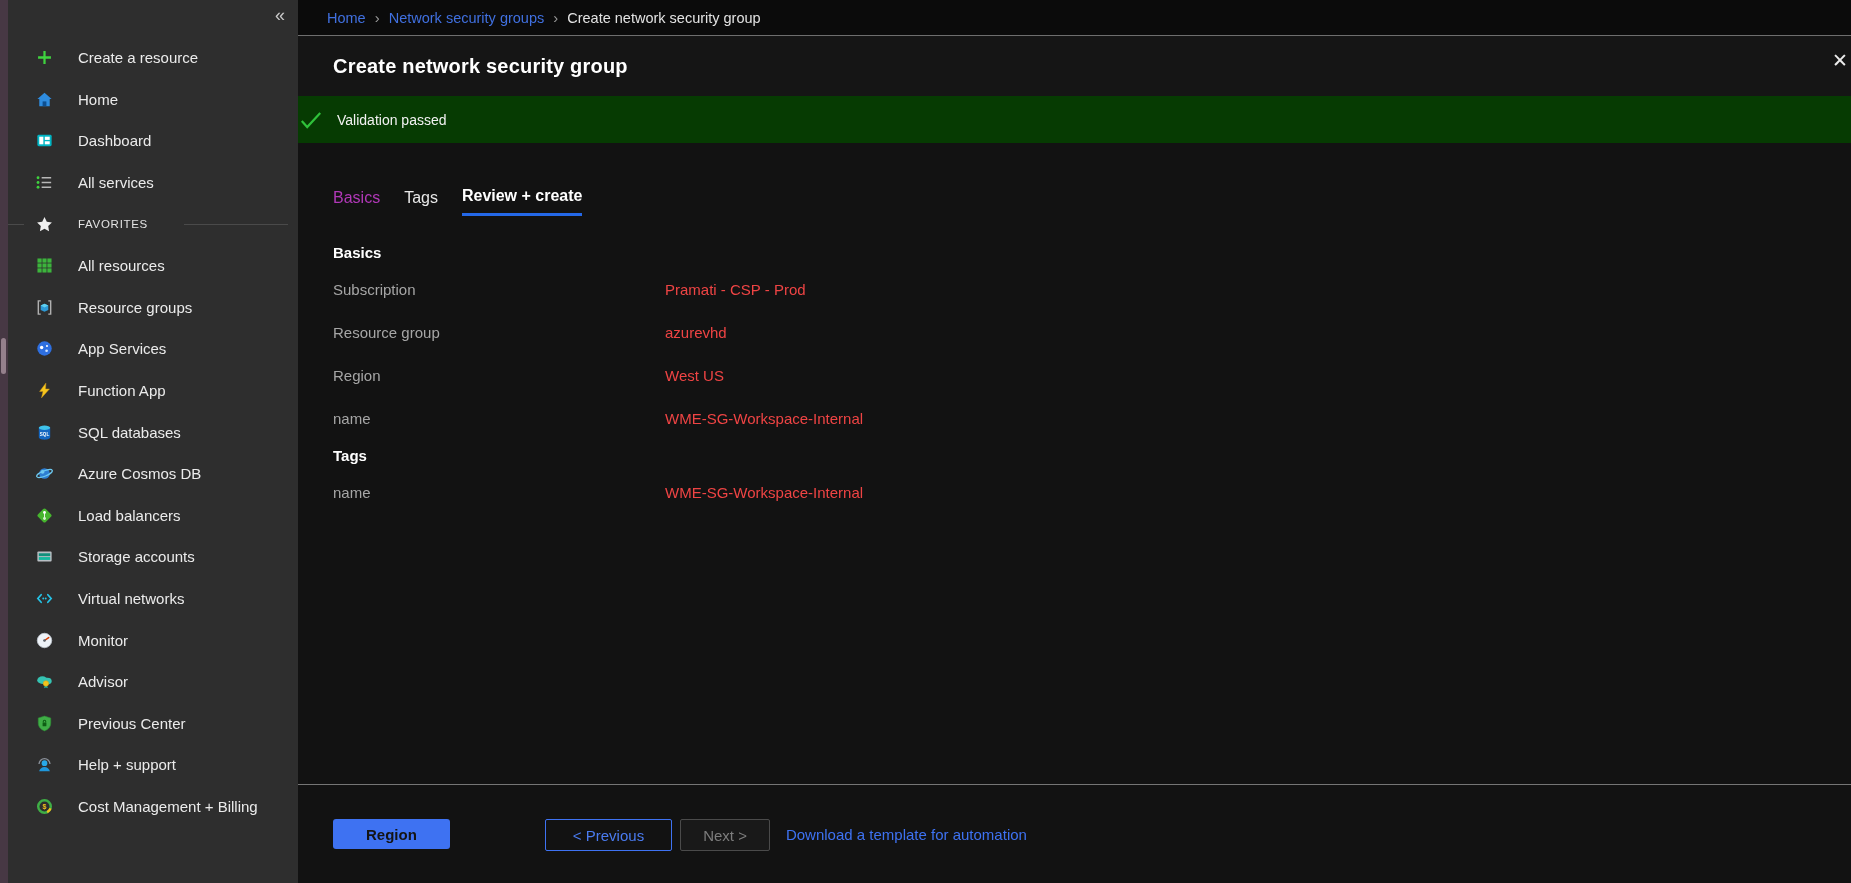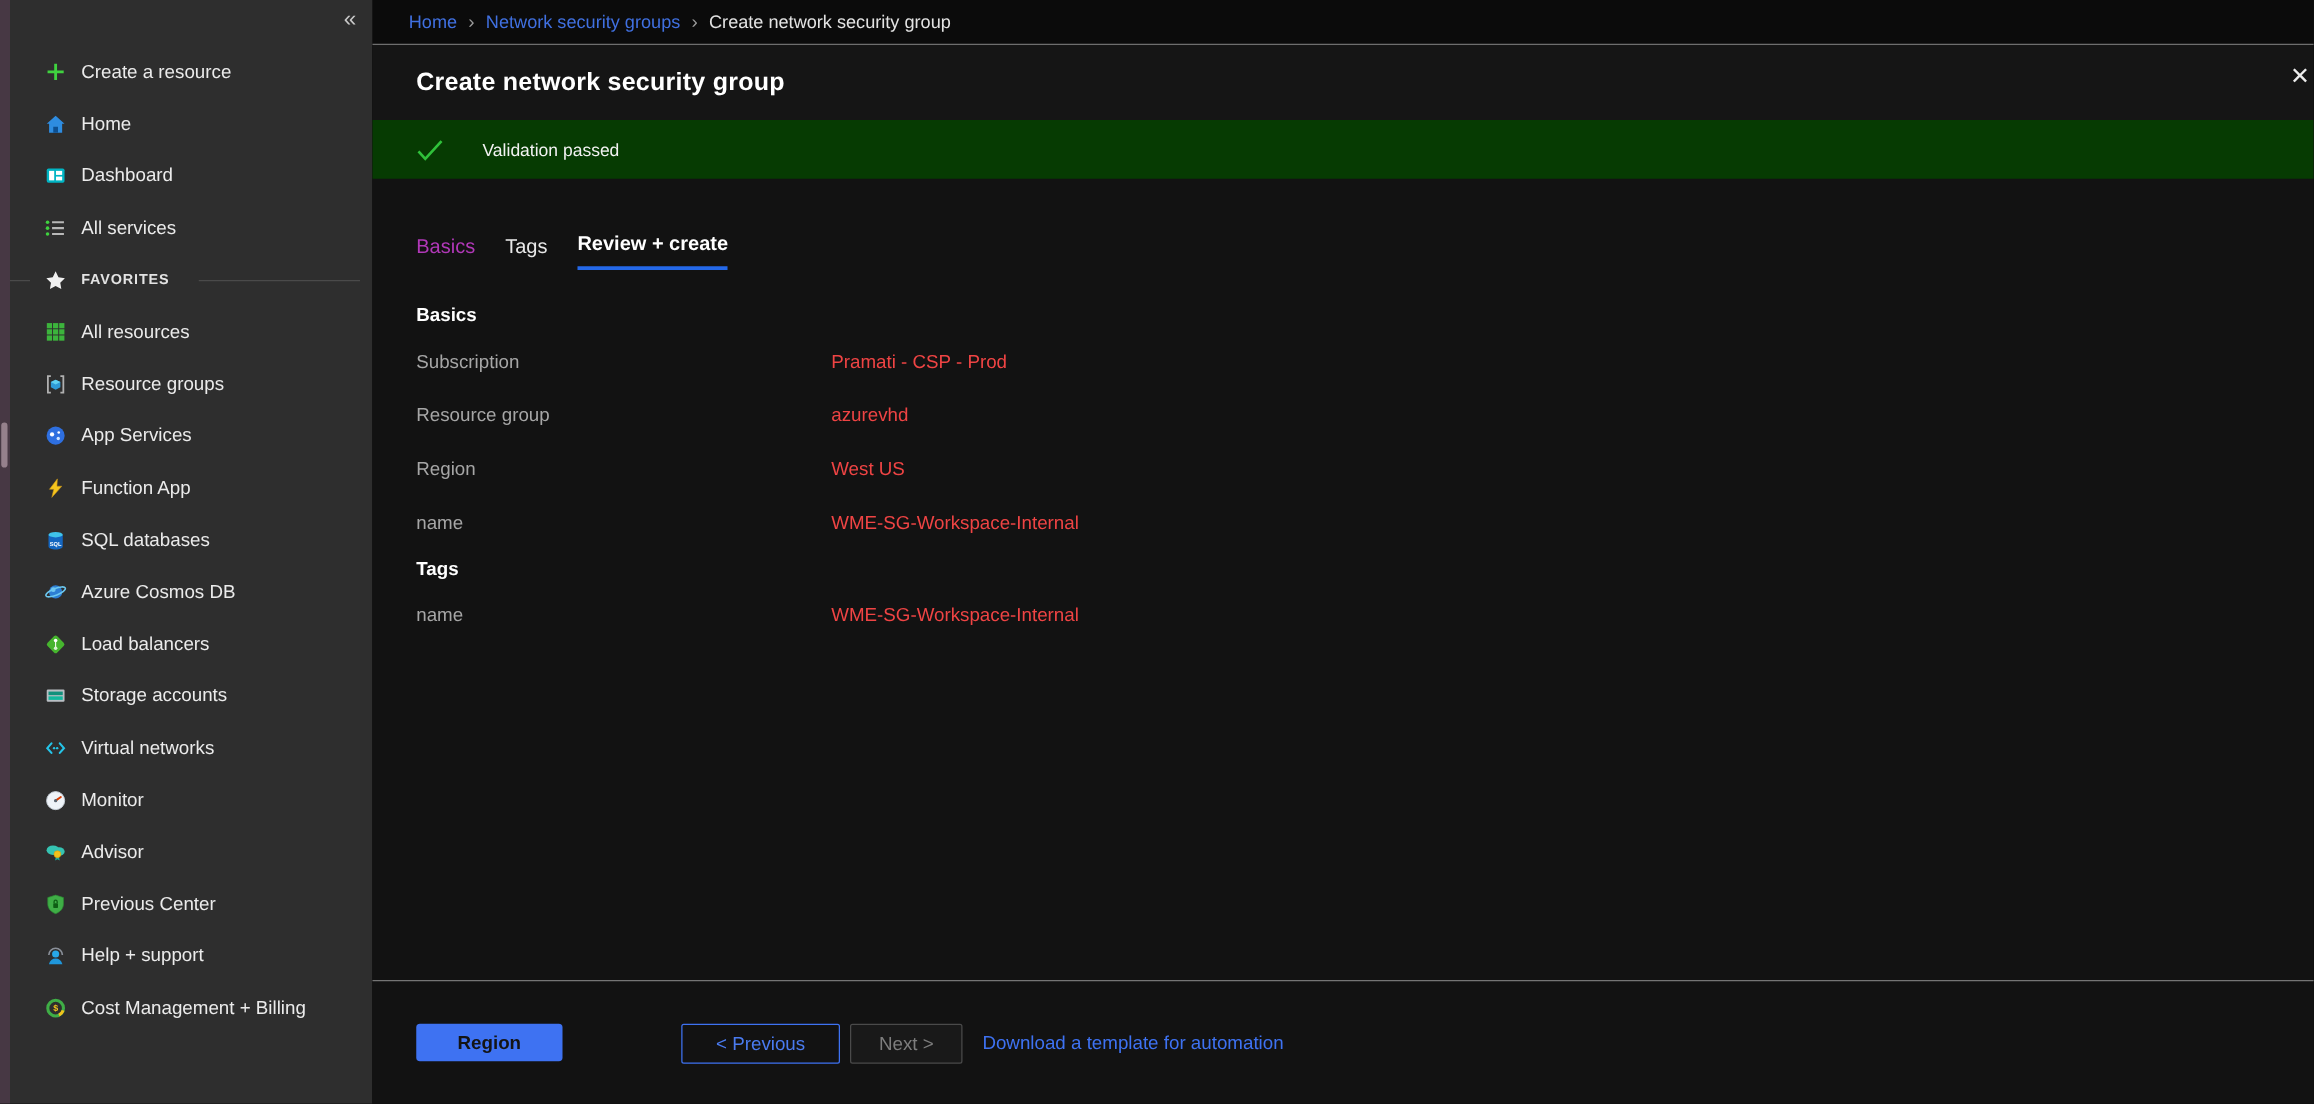--- a/index.html
+++ b/index.html
@@ -11,41 +11,41 @@
     position:relative;
   }
   
   .edge-strip { position:absolute; left:0; top:0; width:8px; height:883px; background:#473844; }
   .edge-thumb { position:absolute; left:1px; top:338px; width:5px; height:36px; background:#95808c; border-radius:3px; }
 
   
   .sidebar { position:absolute; left:8px; top:0; width:290px; height:883px; background:#2e2e2e; }
   .collapse { position:absolute; top:5px; right:13px; font-size:18px; color:#c9c9c9; cursor:pointer; }
   .nav { position:absolute; top:37px; left:0; right:0; list-style:none; }
-  .nav-item { height:41.6px; display:flex; align-items:center; padding-left:26px; gap:11px;
+  .nav-item { height:41.6px; display:flex; align-items:center; padding-left:26px; gap:24px;
               color:#ebebeb; font-size:15px; cursor:pointer; white-space:nowrap; }
   .nav-item .ic { width:20px; height:20px; flex:0 0 20px; display:flex; align-items:center; justify-content:center; }
   .fav-row { cursor:default; position:relative; }
-  .fav-label { color:#e3e3e3; font-size:11.5px; font-weight:bold; letter-spacing:.7px; }
+  .fav-label { color:#e3e3e3; font-size:11.5px; font-weight:normal; letter-spacing:.7px; }
   .fav-line-l { position:absolute; left:0; top:50%; width:16px; height:1px; background:#4a4a4a; }
   .fav-line-r { flex:1; height:1px; background:#4a4a4a; margin:0 10px 0 12px; }
 
   
   .main { position:absolute; left:298px; top:0; right:0; height:883px; background:#0b0b0b; }
   .breadcrumb { height:35px; display:flex; align-items:center; padding-left:29px; font-size:14.5px; gap:9px; }
   .crumb-link { color:#4070e0; cursor:pointer; }
   .crumb-sep { color:#9a9a9a; font-size:15px; }
   .crumb-current { color:#e3e3e3; }
 
   .panel { position:absolute; top:35px; left:0; right:0; bottom:0; background:#121212; border-top:1px solid #6e6e6e; }
   .title-row { height:60px; background:#151515; position:relative; display:flex; align-items:center; padding-left:35px; }
   .panel-title { font-size:20px; font-weight:600; color:#ffffff; letter-spacing:.2px; }
   .close { position:absolute; right:3px; top:13px; font-size:19px; color:#ededed; cursor:pointer; font-weight:300; }
 
-  .banner { height:47px; background:#063b02; display:flex; align-items:center; padding-left:33px; gap:29px; }
+  .banner { height:47px; background:#063b02; display:flex; align-items:center; gap:13px; }
   .banner-text { color:#f2f2f2; font-size:14px; }
 
   .content { padding:44px 0 0 35px; }
   .tabs { display:flex; gap:24px; }
   .tab { font-size:16px; padding-bottom:8px; cursor:pointer; background:none; border:none;
          font-family:"Liberation Sans", sans-serif; }
   .tab.visited { color:#b138b8; }
   .tab.plain   { color:#e8e8e8; }
   .tab.active  { color:#ffffff; font-weight:600; border-bottom:3px solid #2468e8; }
 

